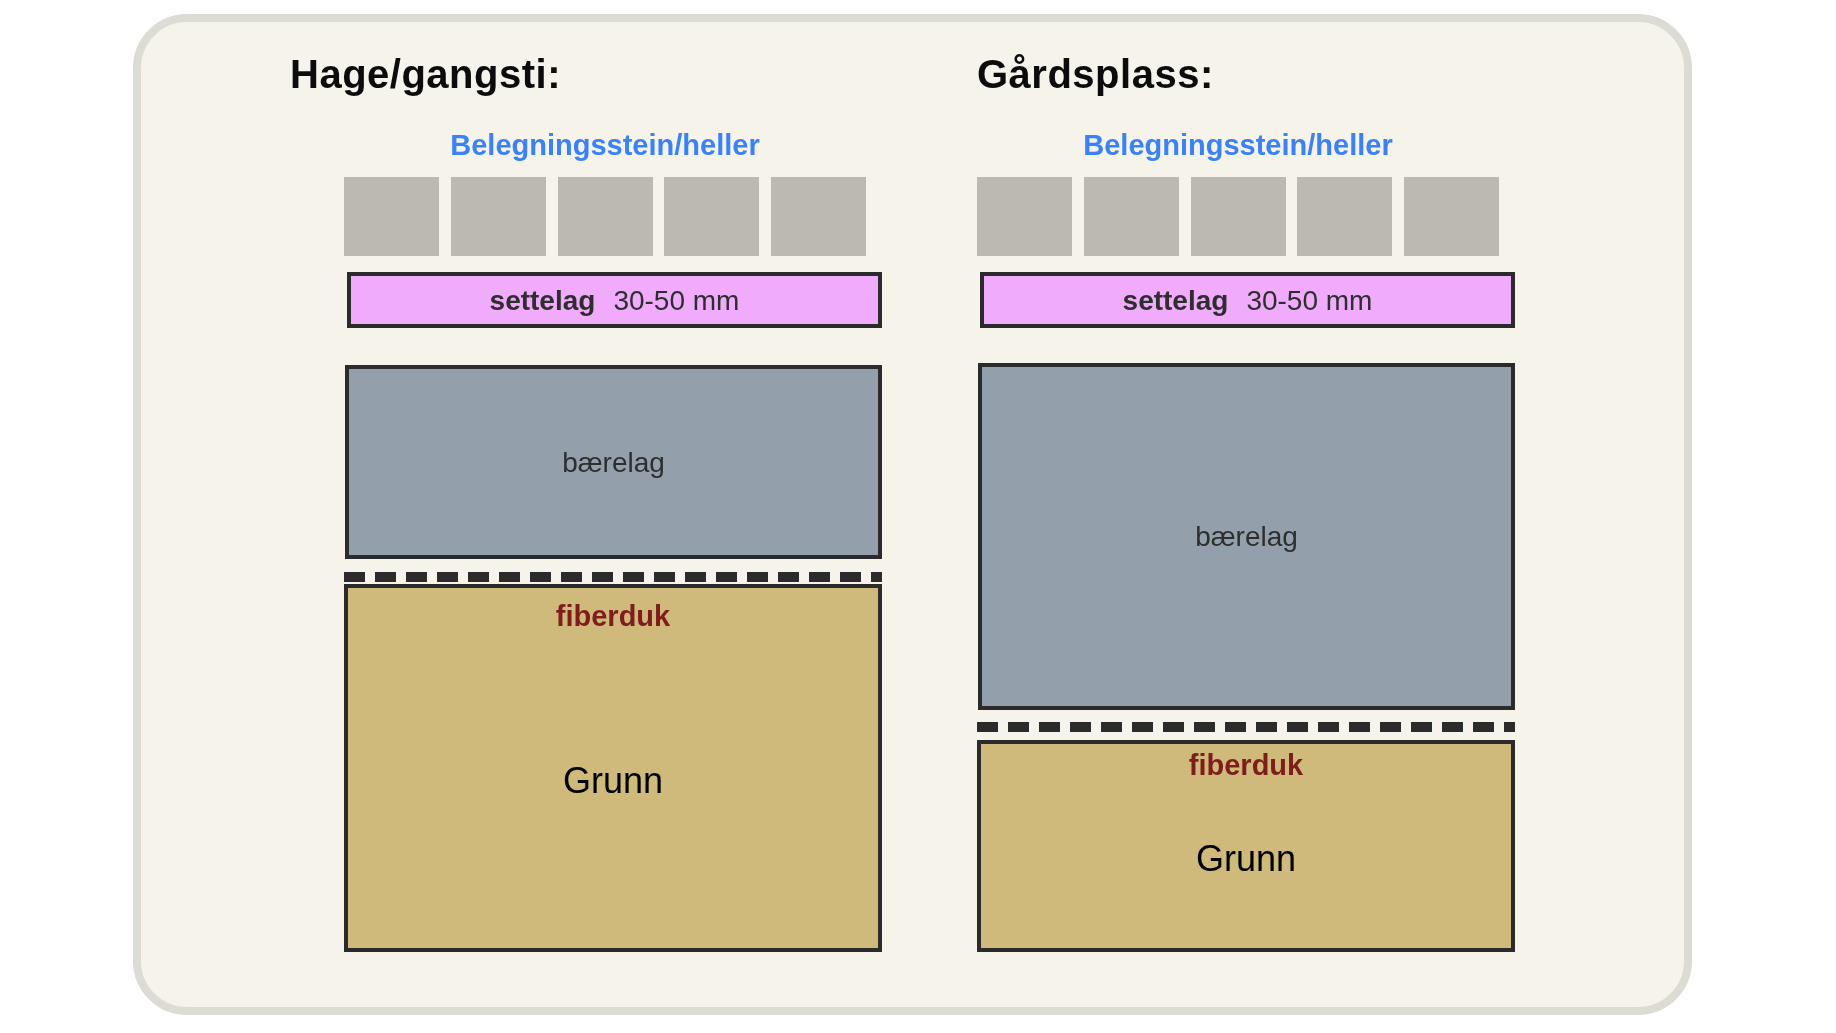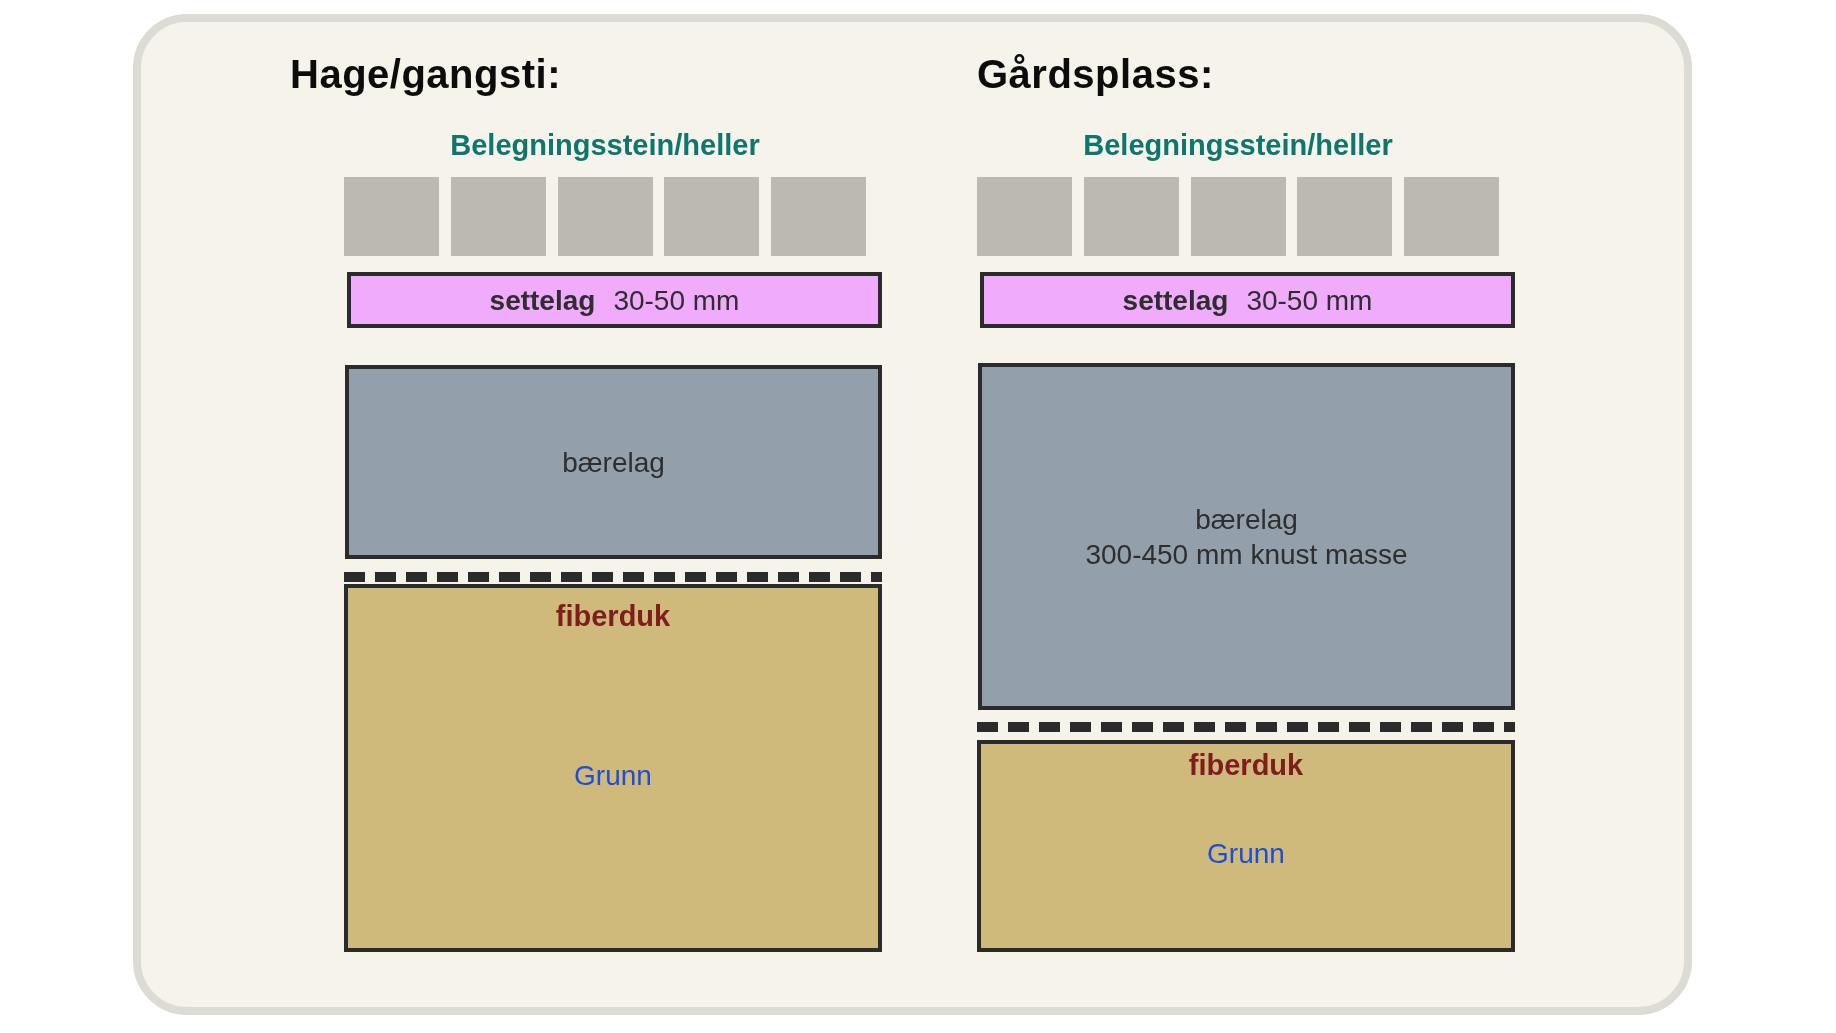--- a/index.html
+++ b/index.html
@@ -49,21 +49,21 @@
   .col-left .col-title { left: -54px; }
 
   .paving-label {
     position: absolute;
     top: 129px;
     left: 0;
     width: 522px;
     text-align: center;
     font-size: 29px;
     font-weight: bold;
-    color: #0f766e;
+    color: #3b82f6;
   }
 
   .paving-row {
     position: absolute;
     top: 177px;
     left: 0;
     width: 522px;
     height: 79px;
     display: flex;
     justify-content: space-between;
@@ -142,22 +142,22 @@
   .col-left  .fiberduk-label { top: 12px; }
   .col-right .fiberduk-label { top: 5px; }
 
   .grunn-label {
     position: absolute;
     top: 50%;
     margin-top: -8px;
     left: 0;
     right: 0;
     text-align: center;
-    font-size: 28px;
-    color: #1d4ed8;
+    font-size: 36px;
+    color: #000000;
   }
 </style>
 </head>
 <body>
 
 <div id="canvas">
   <div class="card"></div>
 
   <section class="column col-left">
     <h2 class="col-title">Hage/gangsti:</h2>
@@ -192,21 +192,20 @@
       <div class="stone"></div>
       <div class="stone"></div>
       <div class="stone"></div>
     </div>
     <div class="layer settelag">
       <span class="lbl-bold">settelag</span>
       <span class="lbl-detail">30-50 mm</span>
     </div>
     <div class="layer baerelag">
       <div class="lbl-bold">bærelag</div>
-      <div class="lbl-detail">300-450 mm knust masse</div>
     </div>
     <div class="dashed"></div>
     <div class="grunn">
       <div class="fiberduk-label">fiberduk</div>
       <div class="grunn-label">Grunn</div>
     </div>
   </section>
 </div>
 
 </body></html>

